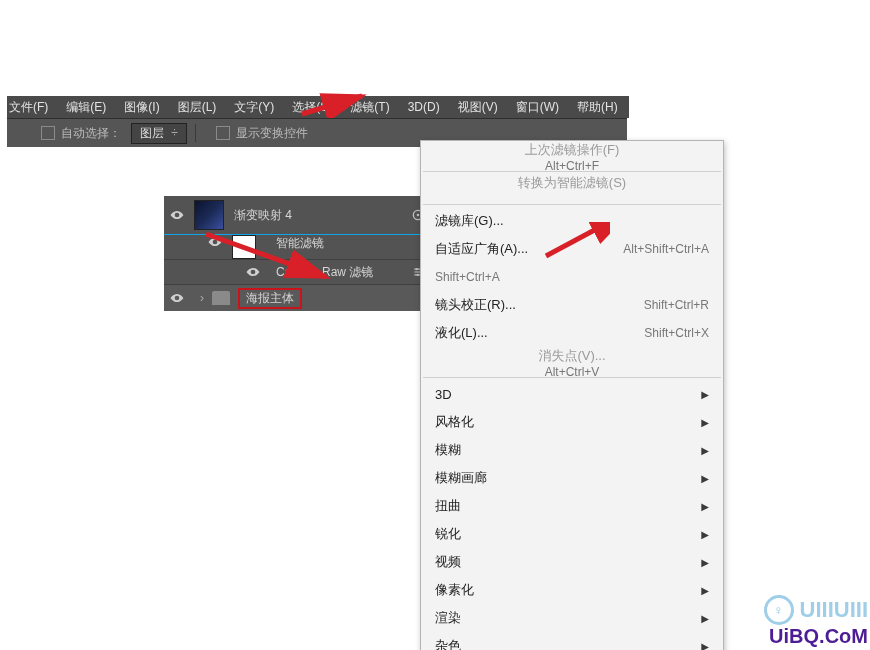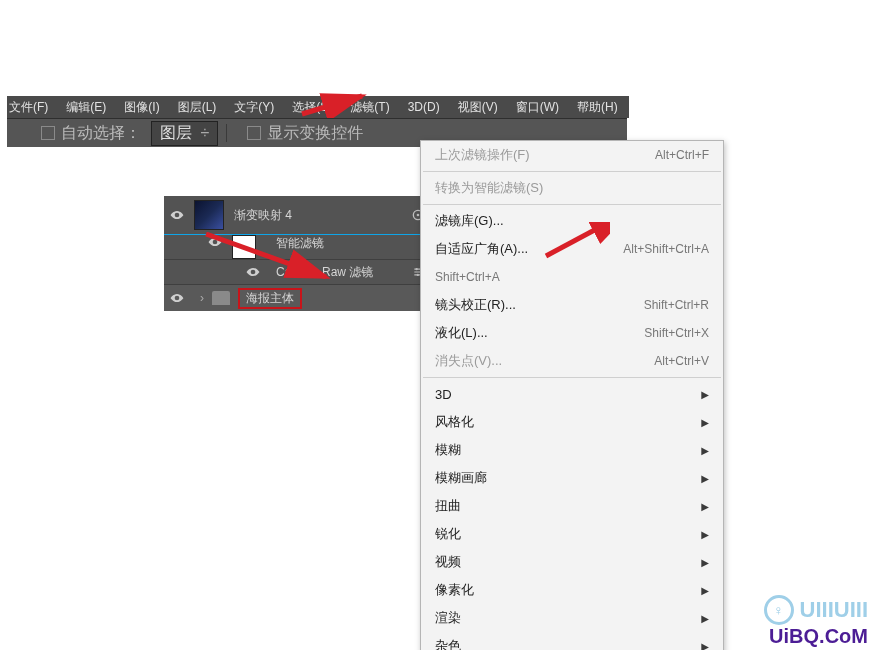--- a/index.html
+++ b/index.html
@@ -1,18 +1,18 @@
 <!DOCTYPE html>
 <html><head>
 <meta charset="utf-8">
 <style>
   html,body{margin:0;padding:0;width:870px;height:650px;font-family:"Microsoft YaHei",sans-serif;background:#fff;overflow:hidden;}
   .menubar{position:absolute;top:96px;left:7px;width:620px;height:22px;background:#4a4a4a;display:flex;align-items:center;padding-left:2px;}
   .menubar span{color:#e2e2e2;font-size:12px;margin-right:18px;white-space:nowrap;}
-  .optionsbar{position:absolute;top:118px;left:7px;width:620px;height:28px;background:#555;border-top:1px solid #2e2e2e;display:flex;align-items:center;font-size:16px;color:#bbb;}
+  .optionsbar{position:absolute;top:118px;left:7px;width:620px;height:28px;background:#555;border-top:1px solid #2e2e2e;display:flex;align-items:center;font-size:12px;color:#bbb;}
   .optionsbar .chk{display:inline-block;width:12px;height:12px;border:1px solid #8a8a8a;margin:0 6px 0 34px;}
   .optionsbar .dd{background:#444;border:1px solid #222;padding:1px 8px;margin-left:10px;color:#ddd;}
   .carets{color:#aaa;margin-left:4px;}
   .separator{width:8px;height:18px;border-left:1px solid #3a3a3a;margin:0 8px;}
   .layers{position:absolute;top:196px;left:164px;width:270px;background:#535353;font-size:12px;color:#d6d6d6;}
   .lrow{display:flex;align-items:center;height:28px;border-bottom:1px solid #0ea5e9;padding-left:6px;}
   .lrow.hdr{height:38px;}
   .eye{width:14px;text-align:center;color:#cfcfcf;margin-right:10px;}
   .thumb{width:28px;height:28px;background:linear-gradient(135deg,#0b1330,#1b2a55,#3a4fa0);border:1px solid #222;margin-right:10px;}
   .thumb.white{background:#fff;}
@@ -21,21 +21,21 @@
   .linkico{color:#aaa;margin-right:8px;}
   .sfrow{display:flex;align-items:flex-start;height:24px;padding-left:44px;border-bottom:1px solid #3f3f3f;}
   .sfrow .eye{margin-right:10px;}
   .sfrow2{display:flex;align-items:center;height:24px;padding-left:82px;border-bottom:1px solid #3f3f3f;}
   .grouprow{display:flex;align-items:center;height:26px;background:#595959;padding-left:6px;}
   .grouprow .sel{border:2px solid #c8141a;padding:0 6px;}
   .chev{color:#aaa;margin-right:6px;margin-left:6px;}
   .sliders{color:#aaa;margin-left:auto;margin-right:8px;}
   .dropdown{position:absolute;top:140px;left:420px;width:302px;background:#f3f3f3;border:1px solid #b5b5b5;font-size:13px;color:#222;box-shadow:1px 2px 6px rgba(0,0,0,.25);}
   .ditem{display:flex;align-items:center;height:28px;padding:0 14px;}
-  .ditem.disabled{color:#9a9a9a;}
+  .ditem.disabled{color:#9a9a9a;flex-direction:column;}
   .ditem .lbl{flex:1;}
   .ditem .sc{color:#777;font-size:12px;}
   .dsep{height:0;border-top:1px solid #cfcfcf;margin:2px 2px;}
   .sub::after{content:"▶";color:#3a3a3a;font-size:10px;margin-left:8px;}
   .watermark{position:absolute;right:2px;bottom:2px;font-weight:700;font-size:22px;color:#5bb9e6;display:flex;flex-direction:column;align-items:flex-end;}
   .wm-row{display:flex;align-items:center;}
   .wm-icon{width:24px;height:24px;border:3px solid #9fcfe8;border-radius:50%;display:flex;align-items:center;justify-content:center;color:#9fcfe8;font-size:14px;margin-right:6px;}
   svg{display:block;}
 </style>
 </head>

